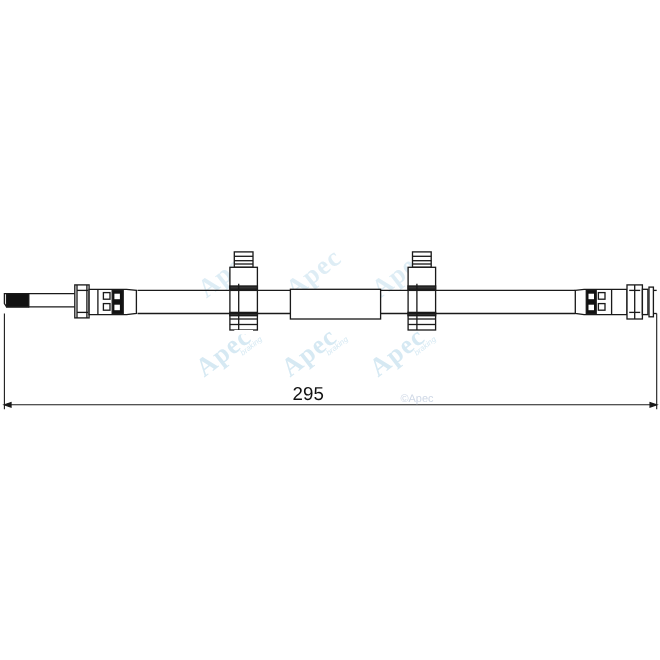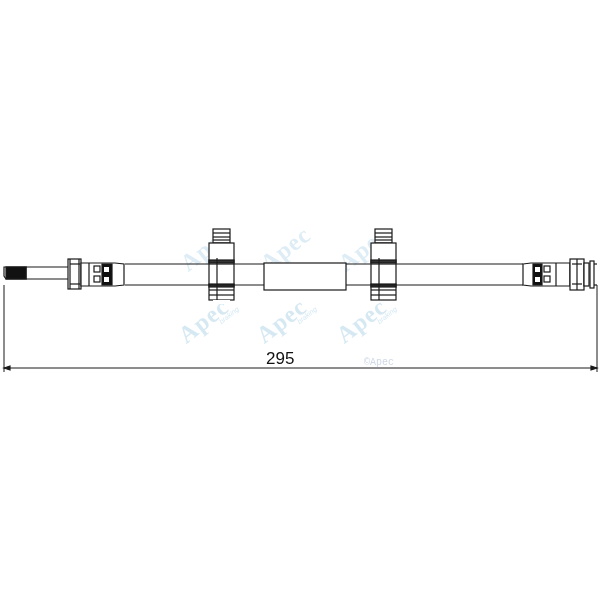--- a/index.html
+++ b/index.html
@@ -116,14 +116,14 @@
         <line x1="4" y1="285" x2="4" y2="372" stroke-width="1"></line>
         <line x1="597" y1="285" x2="597" y2="372" stroke-width="1"></line>
         <line x1="4" y1="368" x2="597" y2="368" stroke-width="1"></line>
         <path d="M4 368 L10 366 L10 370 Z" fill="#1a1a1a"></path>
         <path d="M597 368 L591 366 L591 370 Z" fill="#1a1a1a"></path>
       </g>
     </g>
   </svg>
 
   <div class="dim-label" style="left:266px; top:349px;">295</div>
-  <div class="copyright" style="left:364px; top:357px;font-family:Liberation Mono, monospace;">©Apec</div>
+  <div class="copyright" style="left:364px; top:357px;">©Apec</div>
 </div>
 
 </body></html>

